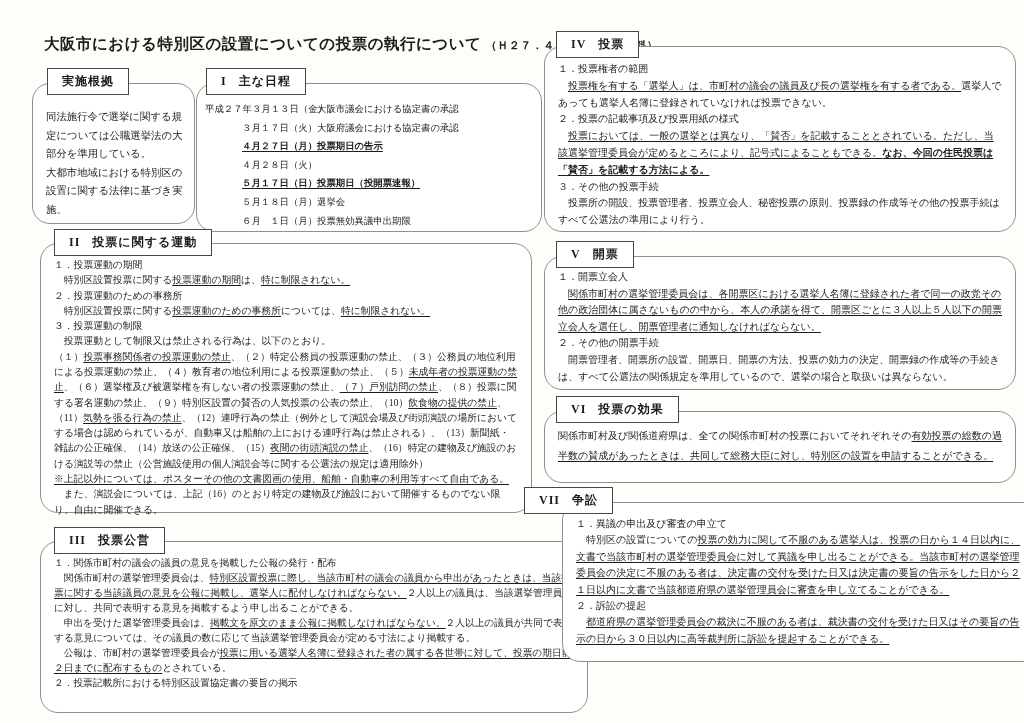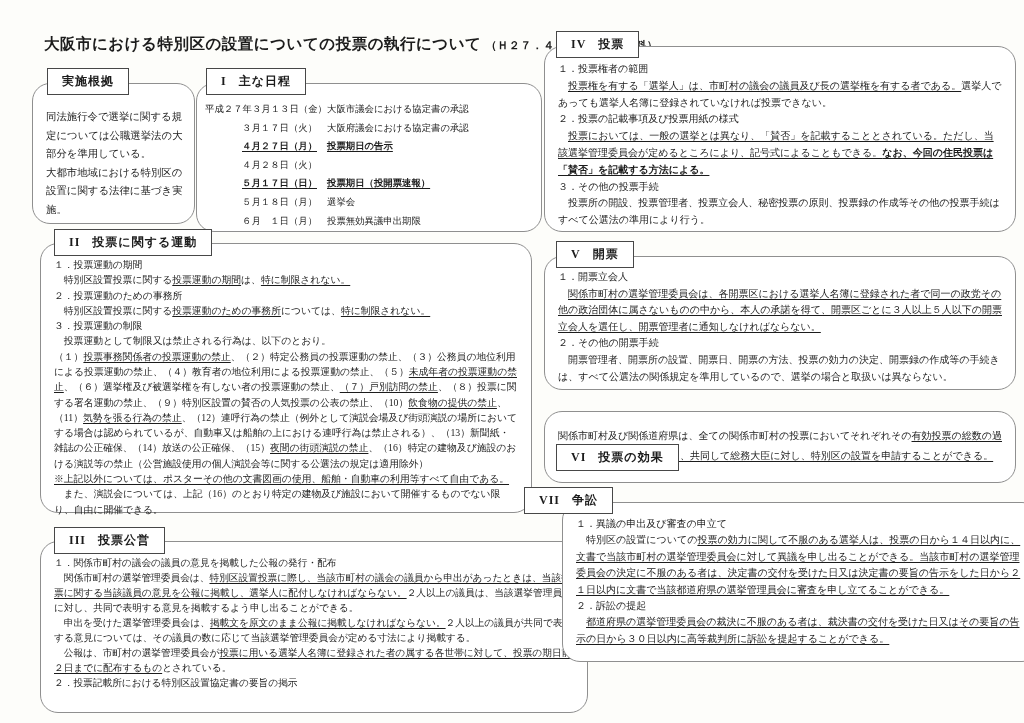--- a/index.html
+++ b/index.html
@@ -11,21 +11,21 @@
   .label{position:absolute;background:#ffffff;border:1.5px solid #474747;padding:4px 14px;
          font-weight:bold;font-size:12px;z-index:3;white-space:nowrap;letter-spacing:1px;}
   .label .num{display:inline-block;margin-right:12px;}
   .body{position:absolute;left:0;top:0;right:0;bottom:0;box-sizing:border-box;}
   .para{margin:0;}
   .indent{text-indent:1em;}
   .u{text-decoration:underline;text-underline-offset:2px;}
   .bu{font-weight:bold;text-decoration:underline;text-underline-offset:2px;}
   .sched-row{display:flex;}
   .sched-row .date{width:112px;text-align:right;flex:none;white-space:pre;}
-  .sched-row .event{margin-left:10px;}
+  .sched-row .event{}
   .sched-row.em .date,.sched-row.em .event{font-weight:bold;text-decoration:underline;text-underline-offset:2px;}
 </style>
 </head>
 <body>
 
 <div id="page">
 
   <div class="title">
     <span>大阪市における特別区の設置についての投票の執行について</span>
     <span class="note">（Ｈ２７．４．２２委員会資料）</span>
@@ -130,21 +130,21 @@
   </div>
   <div class="label" style="left:556px;top:241px;">
     <span class="num">V</span><span>開票</span>
   </div>
 
   <div class="bubble" style="left:544px;top:411px;width:472px;height:72px;">
     <div class="body" style="padding:14px 12px 0 13px;font-size:10px;line-height:1.95;">
       <p class="para"><span>関係市町村及び関係道府県は、全ての関係市町村の投票においてそれぞれその</span><span class="u">有効投票の総数の過半数の賛成があったときは、共同して総務大臣に対し、特別区の設置を申請することができる。</span></p>
     </div>
   </div>
-  <div class="label" style="left:556px;top:396px;margin-top:48px;">
+  <div class="label" style="left:556px;top:396px;">
     <span class="num">VI</span><span>投票の効果</span>
   </div>
 
   <div class="bubble" style="left:562px;top:502px;width:478px;height:160px;">
     <div class="body" style="padding:13px 12px 0 13px;font-size:10px;line-height:1.64;">
       <p class="para">１．異議の申出及び審査の申立て</p>
       <p class="para indent"><span>特別区の設置についての</span><span class="u">投票の効力に関して不服のある選挙人は、投票の日から１４日以内に、文書で当該市町村の選挙管理委員会に対して異議を申し出ることができる。当該市町村の選挙管理委員会の決定に不服のある者は、決定書の交付を受けた日又は決定書の要旨の告示をした日から２１日以内に文書で当該都道府県の選挙管理員会に審査を申し立てることができる。</span></p>
       <p class="para">２．訴訟の提起</p>
       <p class="para indent u">都道府県の選挙管理委員会の裁決に不服のある者は、裁決書の交付を受けた日又はその要旨の告示の日から３０日以内に高等裁判所に訴訟を提起することができる。</p>
     </div>

